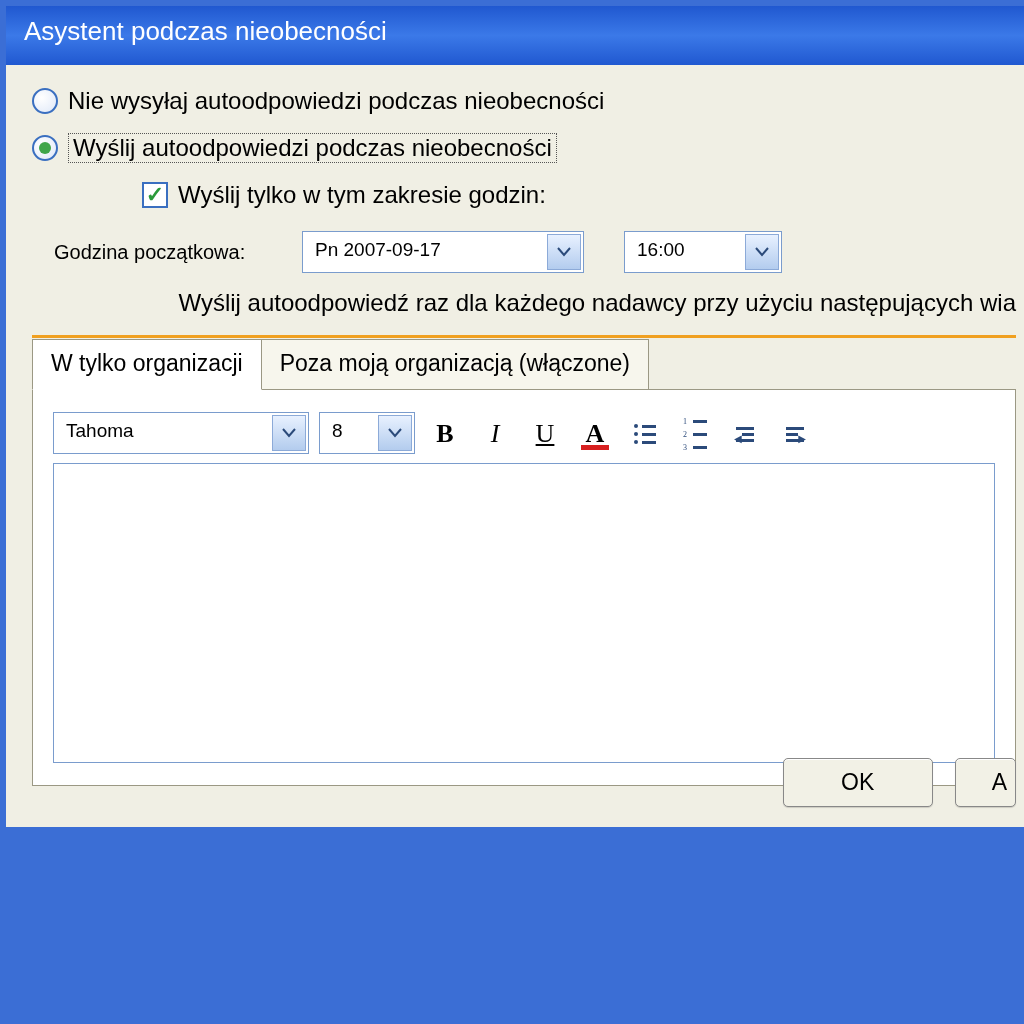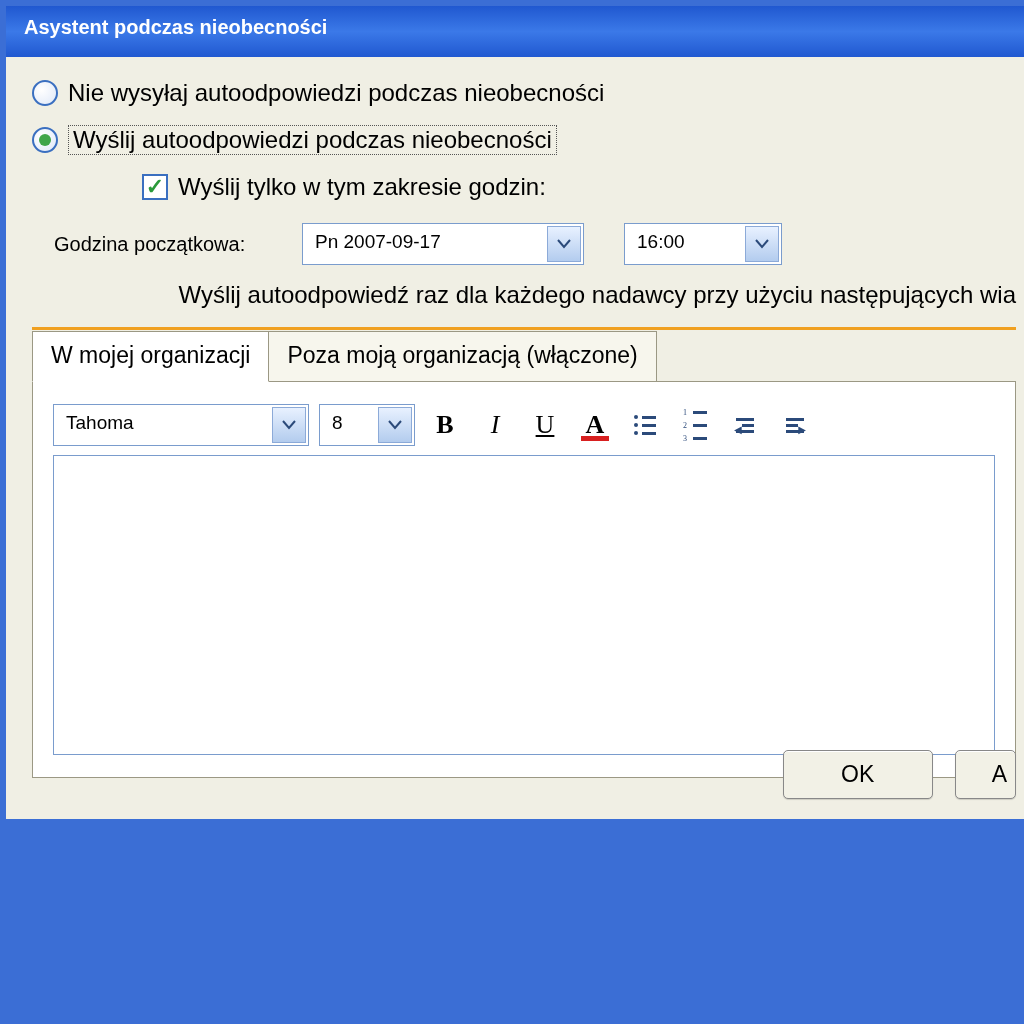--- a/index.html
+++ b/index.html
@@ -12,22 +12,22 @@
 }
 .window {
   width: 1024px;
   height: 1024px;
   background: #3b6ed5;
   padding: 6px 0 0 6px;
 }
 .titlebar {
   background: linear-gradient(to bottom, #2058d0 0%, #3b79e8 50%, #2058d0 100%);
   color: #fff;
-  font-size: 20px;
-  font-weight: bold;
+  font-size: 26px;
+  font-weight: normal;
   padding: 10px 18px 18px 18px;
 }
 .client {
   background: #f0efe4;
   margin: 0 0 0 0;
   padding: 22px 8px 18px 26px;
   height: 762px;
   position: relative;
 }
 .radio-row { display: flex; align-items: center; margin-bottom: 18px; font-size: 24px; color: #000; }
@@ -66,21 +66,21 @@
 .instruction { font-size: 24px; margin: 16px 0 18px 0; text-align: right; }
 .tabs-wrap { border-top: 3px solid #f0a020; background: #fff; padding: 0; }
 .tab-strip { display: flex; background: #f0efe4; }
 .tab {
   border: 1px solid #9b9884; padding: 10px 18px 12px 18px; font-size: 23px;
   background: #fff; margin-right: -1px; position: relative; top: 1px;
 }
 .tab.active { border-bottom: 1px solid #fff; z-index: 2; }
 .tab.inactive { background: #f7f6ed; }
 .editor-panel { border: 1px solid #9b9884; background: #fff; padding: 22px 20px; }
-.toolbar { display: flex; align-items: center; gap: 10px; margin-bottom: 9px; }
+.toolbar { display: flex; align-items: flex-end; gap: 10px; margin-bottom: 9px; }
 .combo.font { width: 256px; }
 .combo.size { width: 96px; }
 .tbtn {
   width: 40px; height: 40px; display: inline-flex; align-items: center; justify-content: center;
   font-size: 26px; font-family: 'Times New Roman', serif; cursor: default;
 }
 .tbtn.bold { font-weight: bold; }
 .tbtn.italic { font-style: italic; }
 .tbtn.under { text-decoration: underline; }
 .tbtn.color { position: relative; font-weight: bold; color: #000; }
@@ -154,21 +154,21 @@
               </svg>
           </span>
         </span>
       </div>
     </div>
 
     <div class="instruction">Wyślij autoodpowiedź raz dla każdego nadawcy przy użyciu następujących wia</div>
 
     <div class="tabs-wrap">
       <div class="tab-strip">
-        <div class="tab active">W mojej organizacji</div>
+        <div class="tab active">W tylko organizacji</div>
         <div class="tab inactive">Poza moją organizacją (włączone)</div>
       </div>
       <div class="editor-panel">
         <div class="toolbar">
           <span class="combo font">
             <span>Tahoma</span>
             <span class="combo-btn">
               <svg viewBox="0 0 14 10">
                   <path d="M1 1 L7 8 L13 1" fill="none" stroke="#2b4a7a" stroke-width="2"></path>
                 </svg>

